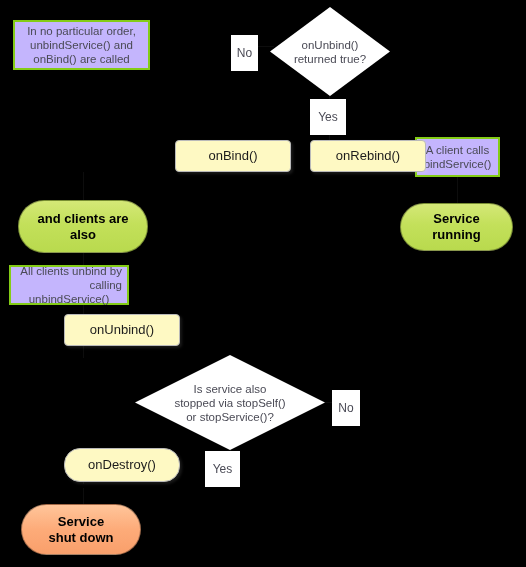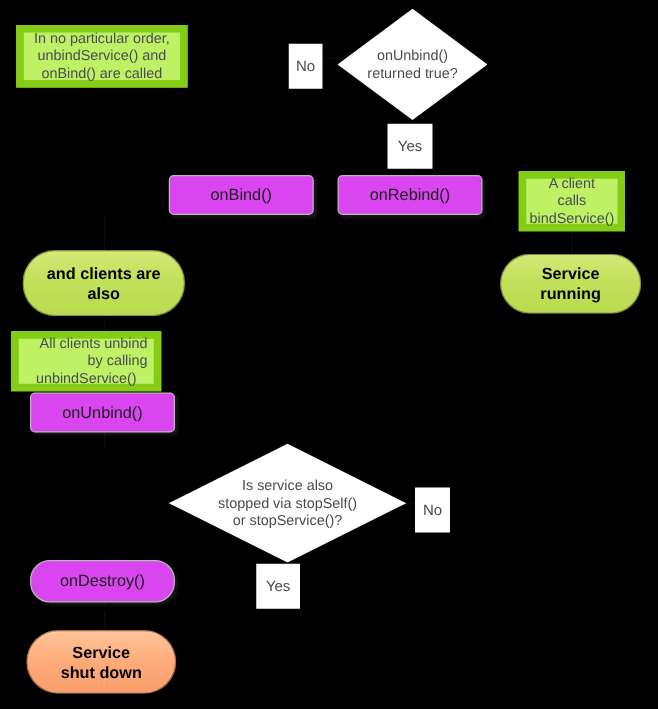--- a/index.html
+++ b/index.html
@@ -23,37 +23,38 @@
     position: absolute;
     box-sizing: border-box;
     display: flex;
     align-items: center;
     justify-content: center;
     text-align: center;
   }
 
   
   .note {
-    background: #bef264;
+    background: #c4b5fd;
     color: #4a4a55;
     font-size: 11.5px;
     line-height: 14px;
     padding: 18px 5px;
-    border: 6px solid #84cc16;
+    border: 2px solid #84cc16;
   }
 
   
   .method {
-    background: #d946ef;
+    background: #fef9c3;
     color: #1c1c1c;
     font-size: 13px;
     line-height: 16px;
     border: 1px solid #b9b9b9;
     border-radius: 4px;
     box-shadow: 2px 2px 3px rgba(255,255,255,0.10);
+    margin-left: 40px;
   }
 
   
   .state {
     font-size: 13px;
     font-weight: bold;
     line-height: 16px;
     color: #000000;
     border-radius: 26px;
     border: 1px solid rgba(0,0,0,0.35);

